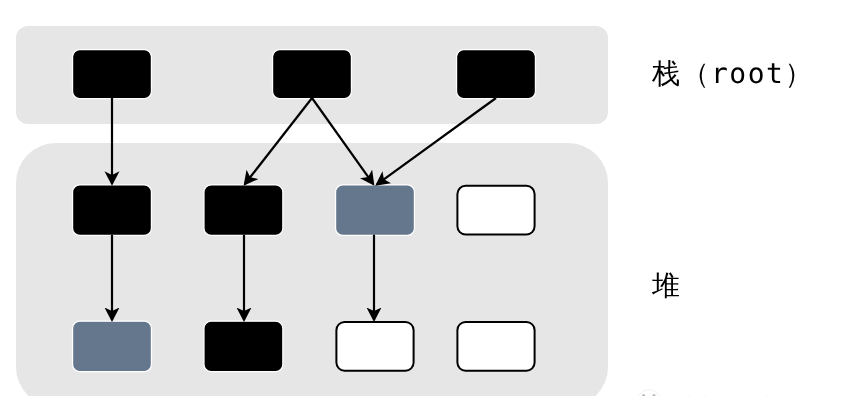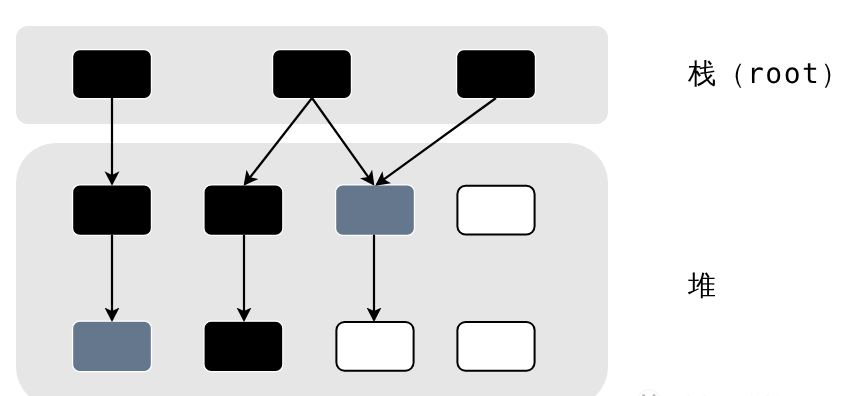--- a/index.html
+++ b/index.html
@@ -1,19 +1,19 @@
 <!DOCTYPE html>
 <html><head>
 <meta charset="utf-8">
 <style>
   html,body{margin:0;padding:0;}
   body{width:868px;height:396px;background:#fff;font-family:"DejaVu Sans",sans-serif;overflow:hidden;-webkit-font-smoothing:antialiased;text-rendering:geometricPrecision;}
   #stage{position:relative;width:868px;height:396px;}
   svg.diagram{position:absolute;left:0;top:0;width:868px;height:396px;}
-  .lbl{position:absolute;transform:translateZ(0);font-family:"DejaVu Sans Mono",monospace;font-size:28px;letter-spacing:1.5px;line-height:1;color:#000;white-space:nowrap;margin-left:36px;}
+  .lbl{position:absolute;transform:translateZ(0);font-family:"DejaVu Sans Mono",monospace;font-size:28px;letter-spacing:1.5px;line-height:1;color:#000;white-space:nowrap;}
 </style>
 </head>
 <body>
 
 <div id="stage">
   <svg class="diagram" viewBox="0 0 868 396">
     <defs>
       <marker id="ah" markerWidth="18" markerHeight="18" refX="12.2" refY="7.5" orient="auto" markerUnits="userSpaceOnUse">
         <path d="M0,0 L14.4,7.5 L0,15 L3.6,7.5 Z" fill="#000"></path>
       </marker>

